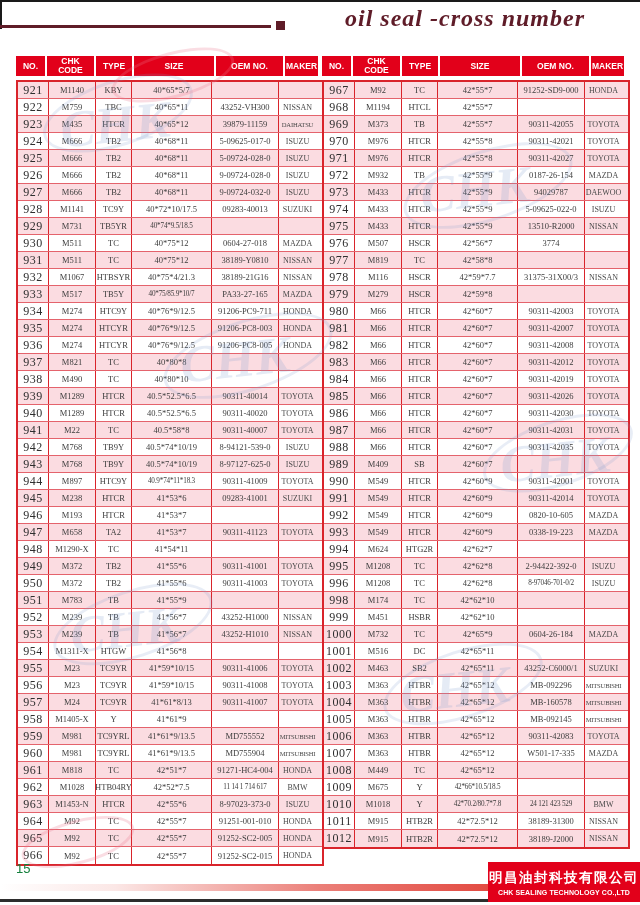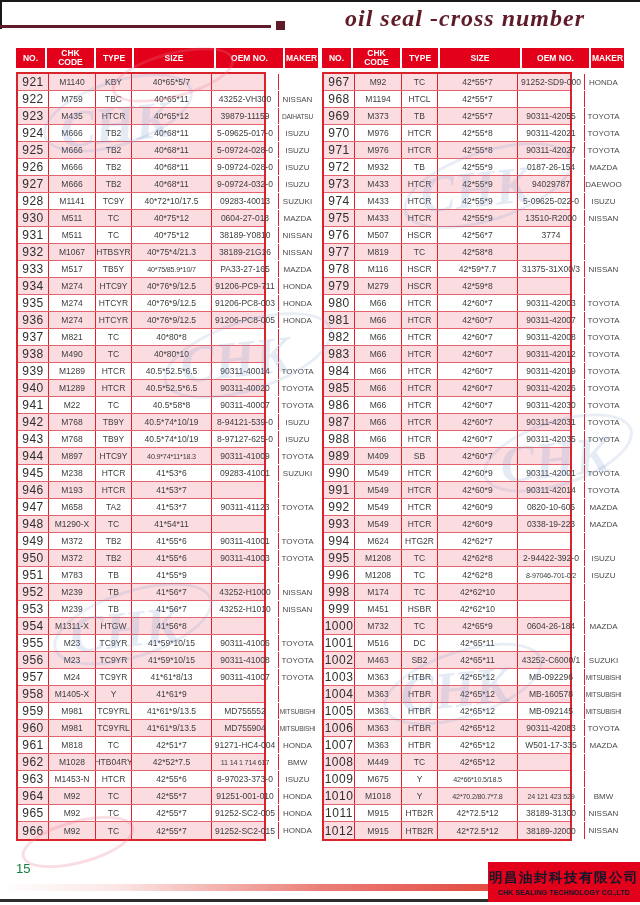--- a/index.html
+++ b/index.html
@@ -15,36 +15,36 @@
   
   .title-rule   { position:absolute; top:25px; left:0; width:271px; height:3px; background:#5f1c28; }
   .title-square { position:absolute; top:21px; left:276px; width:9px; height:9px; background:#5f1c28; }
   .page-title {
     position:absolute; top:5px; left:300px; width:330px; text-align:center;
     font-family:"Liberation Serif", serif; font-style:italic; font-weight:bold;
     font-size:24px; color:#5f1c28; letter-spacing:1px; white-space:nowrap;
   }
 
   
-  .xtable { position:absolute; top:48px; width:250px; }
+  .xtable { position:absolute; top:56px; width:308px; }
   #table-left  { left:16px; }
   #table-right { left:322px; }
 
   .thead {
     display:grid; grid-template-columns:31px 49px 38px 82px 69px 33px;
     height:20px; margin-bottom:4px;
   }
   .th {
     background:#e2001a; color:#fff; font-weight:bold; font-size:8.5px; line-height:9px;
     display:flex; align-items:center; justify-content:center; text-align:center;
     border-right:2px solid #ffffff; box-sizing:border-box; padding:0 1px;
   }
   .th:last-child { border-right:none; }
 
-  .tbody { border:2px solid #d9242b; background:#ffffff; }
+  .tbody { border:2px solid #d9242b; background:#ffffff;font-family:Liberation Serif, serif; }
   .row {
     display:grid; grid-template-columns:31px 47px 36px 80px 67px 37px;
     height:17px; box-sizing:border-box; border-bottom:1px solid #e4636c;
   }
   .row:last-child { border-bottom:none; }
   .row:nth-child(odd) { background:#fbdce1; }
   .cell {
     border-right:1px solid #d9242b; box-sizing:border-box; overflow:hidden;
     display:flex; align-items:center; justify-content:center;
     color:#3d3d3d; font-size:8.5px; white-space:nowrap;
@@ -75,21 +75,21 @@
     position:absolute; top:861px; left:16px; width:640px; text-align:left;
     color:#15803d; font-size:13px; z-index:6;
   }
   .footer-bar {
     position:absolute; top:884px; left:0; width:640px; height:7px; z-index:4;
     background:linear-gradient(90deg, rgba(224,58,48,0) 0%, rgba(224,58,48,0.12) 18%,
                rgba(224,58,48,0.65) 50%, #e03a30 85%, #e03a30 100%);
   }
   .company-box {
     position:absolute; top:862px; left:488px; width:152px; height:40px; background:#e2001a;
-    color:#0f172a; display:flex; flex-direction:column; align-items:center; justify-content:center;
+    color:#ffffff; display:flex; flex-direction:column; align-items:center; justify-content:center;
     z-index:7;
   }
   .company-cn { font-size:13.5px; font-weight:bold; letter-spacing:1.5px; white-space:nowrap; }
   .company-en { font-size:7px; font-weight:bold; letter-spacing:0.1px; margin-top:2px; white-space:nowrap; }
 </style>
 </head>
 <body>
 
 <div class="top-edge"></div>
 <div class="left-edge"></div>
@@ -181,20 +181,28 @@
       </div>
       <div class="row">
         <div class="cell c-no">928</div>
         <div class="cell c-chk">M1141</div>
         <div class="cell c-type">TC9Y</div>
         <div class="cell c-size">40*72*10/17.5</div>
         <div class="cell c-oem">09283-40013</div>
         <div class="cell c-maker">SUZUKI</div>
       </div>
       <div class="row">
+        <div class="cell c-no">929</div>
+        <div class="cell c-chk">M731</div>
+        <div class="cell c-type">TB5YR</div>
+        <div class="cell c-size tight">40*74*9.5/18.5</div>
+        <div class="cell c-oem"></div>
+        <div class="cell c-maker"></div>
+      </div>
+      <div class="row">
         <div class="cell c-no">930</div>
         <div class="cell c-chk">M511</div>
         <div class="cell c-type">TC</div>
         <div class="cell c-size">40*75*12</div>
         <div class="cell c-oem">0604-27-018</div>
         <div class="cell c-maker">MAZDA</div>
       </div>
       <div class="row">
         <div class="cell c-no">931</div>
         <div class="cell c-chk">M511</div>

